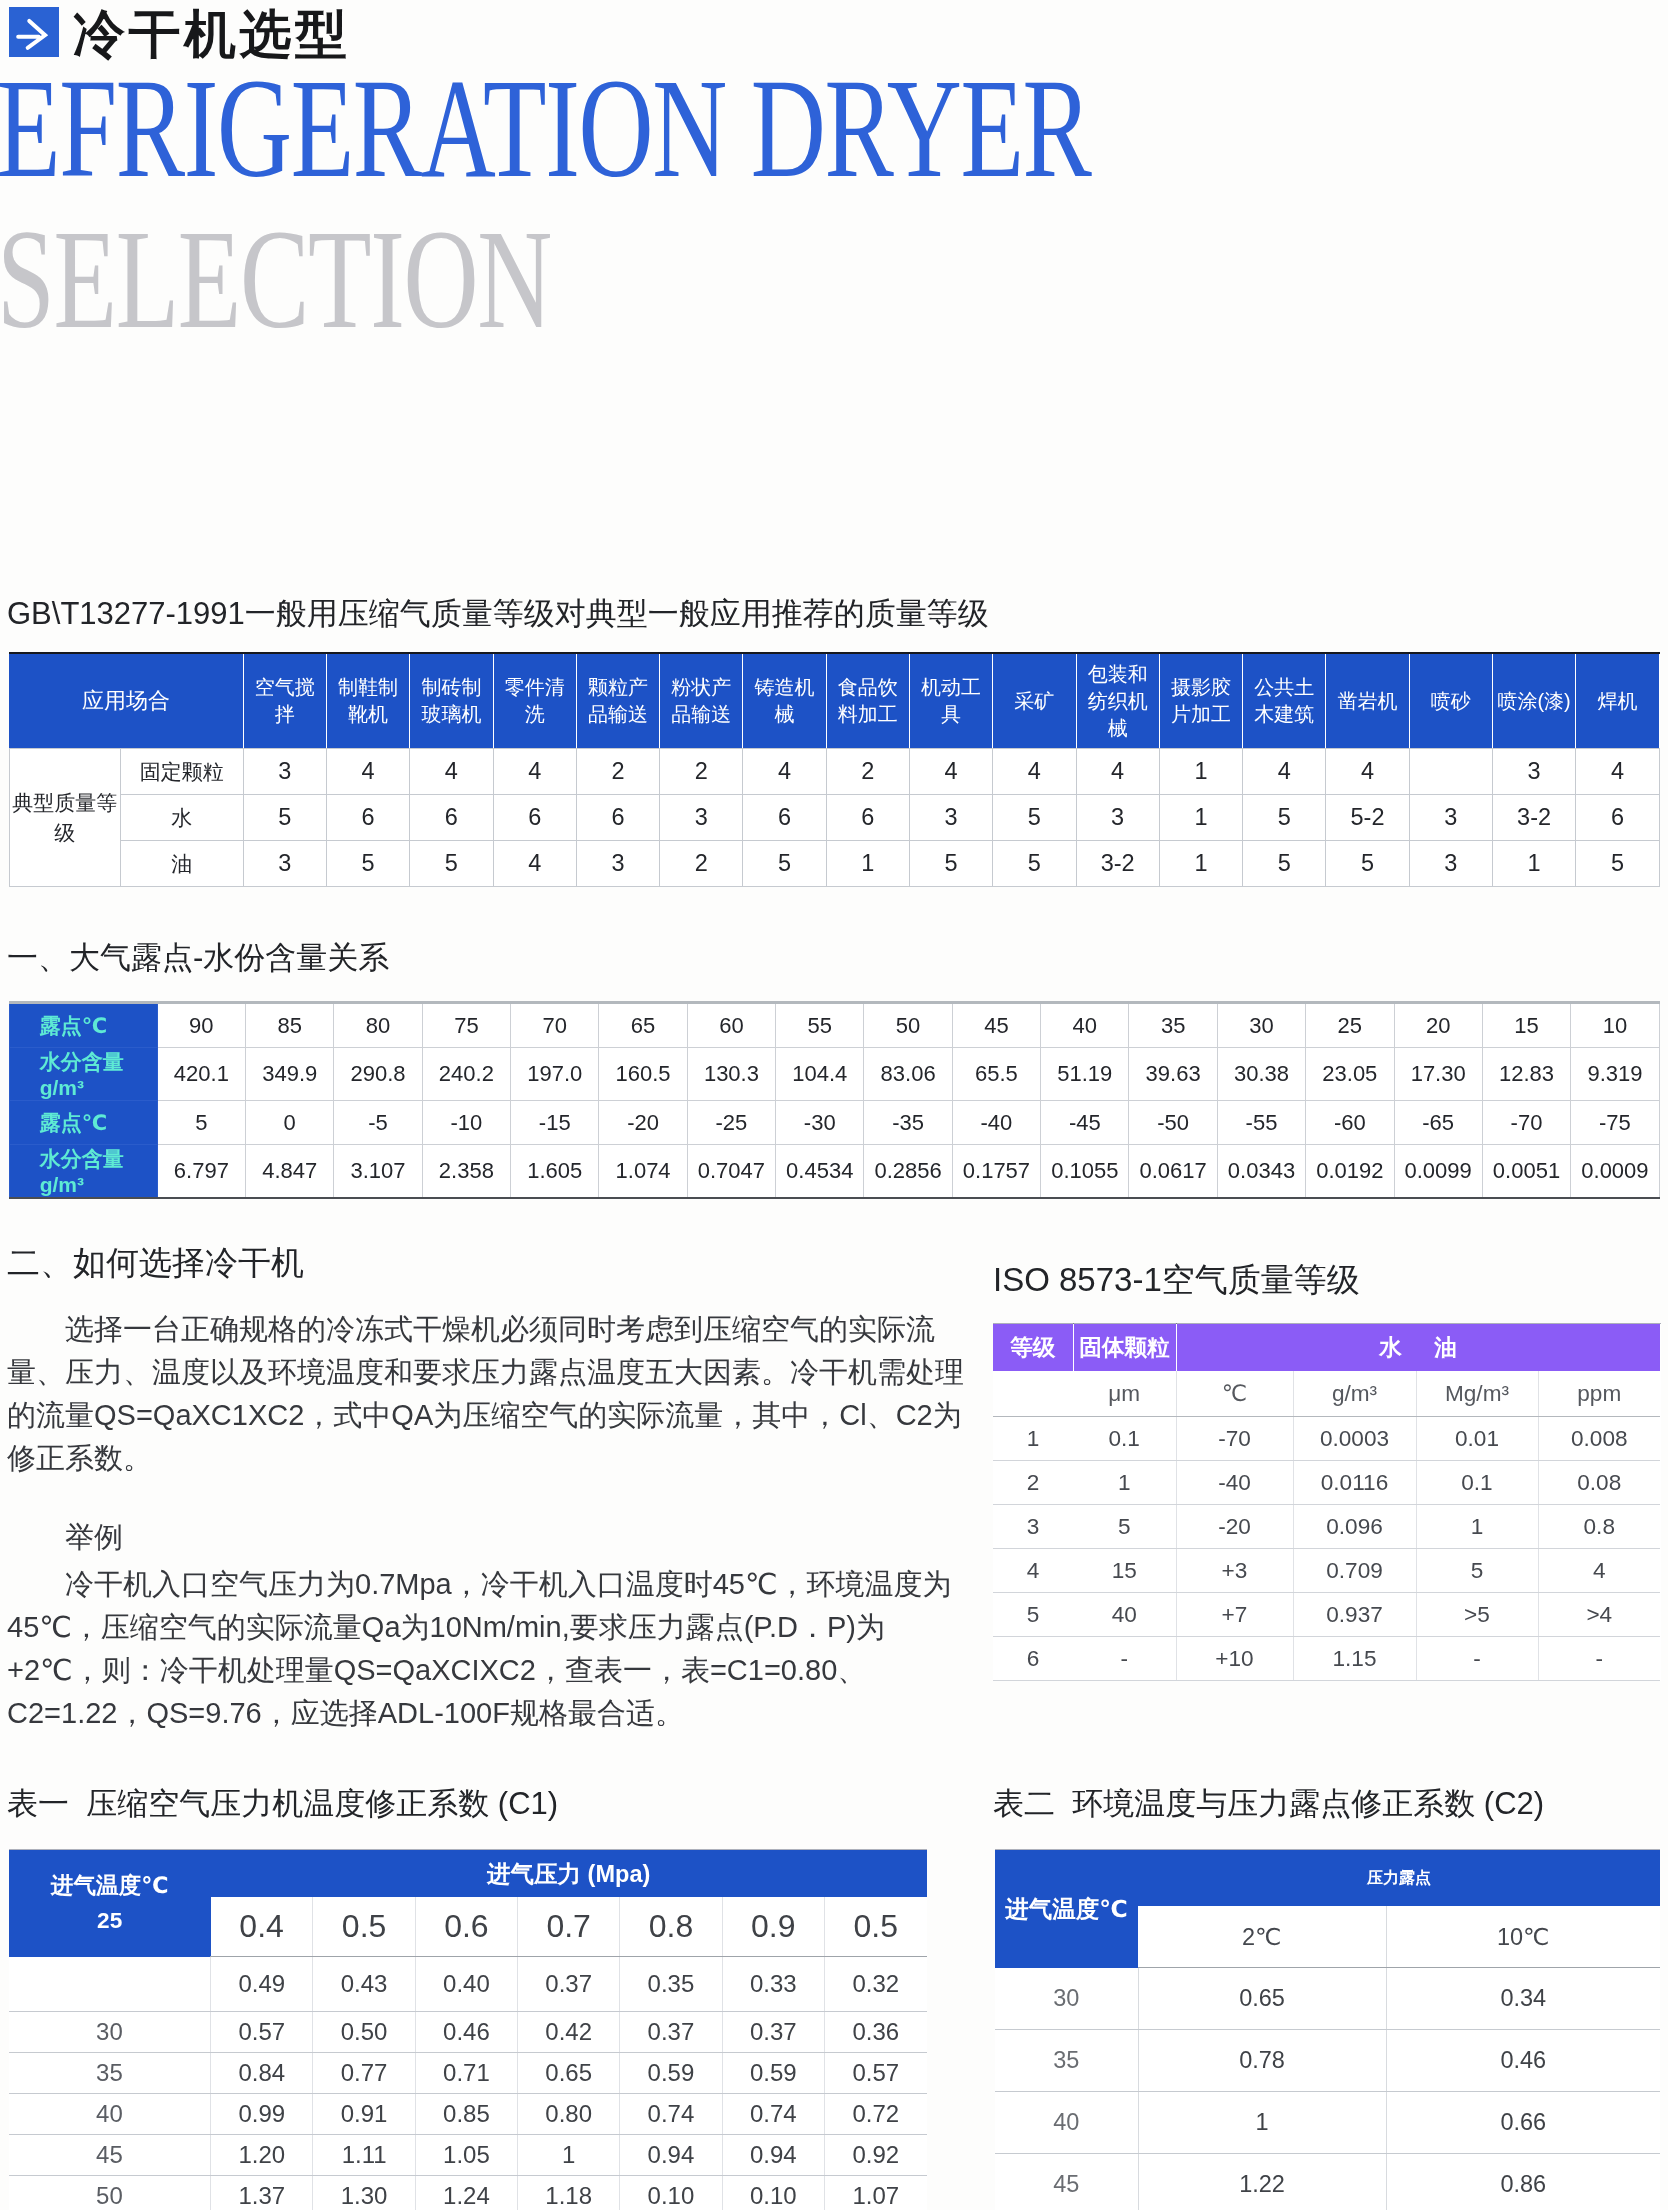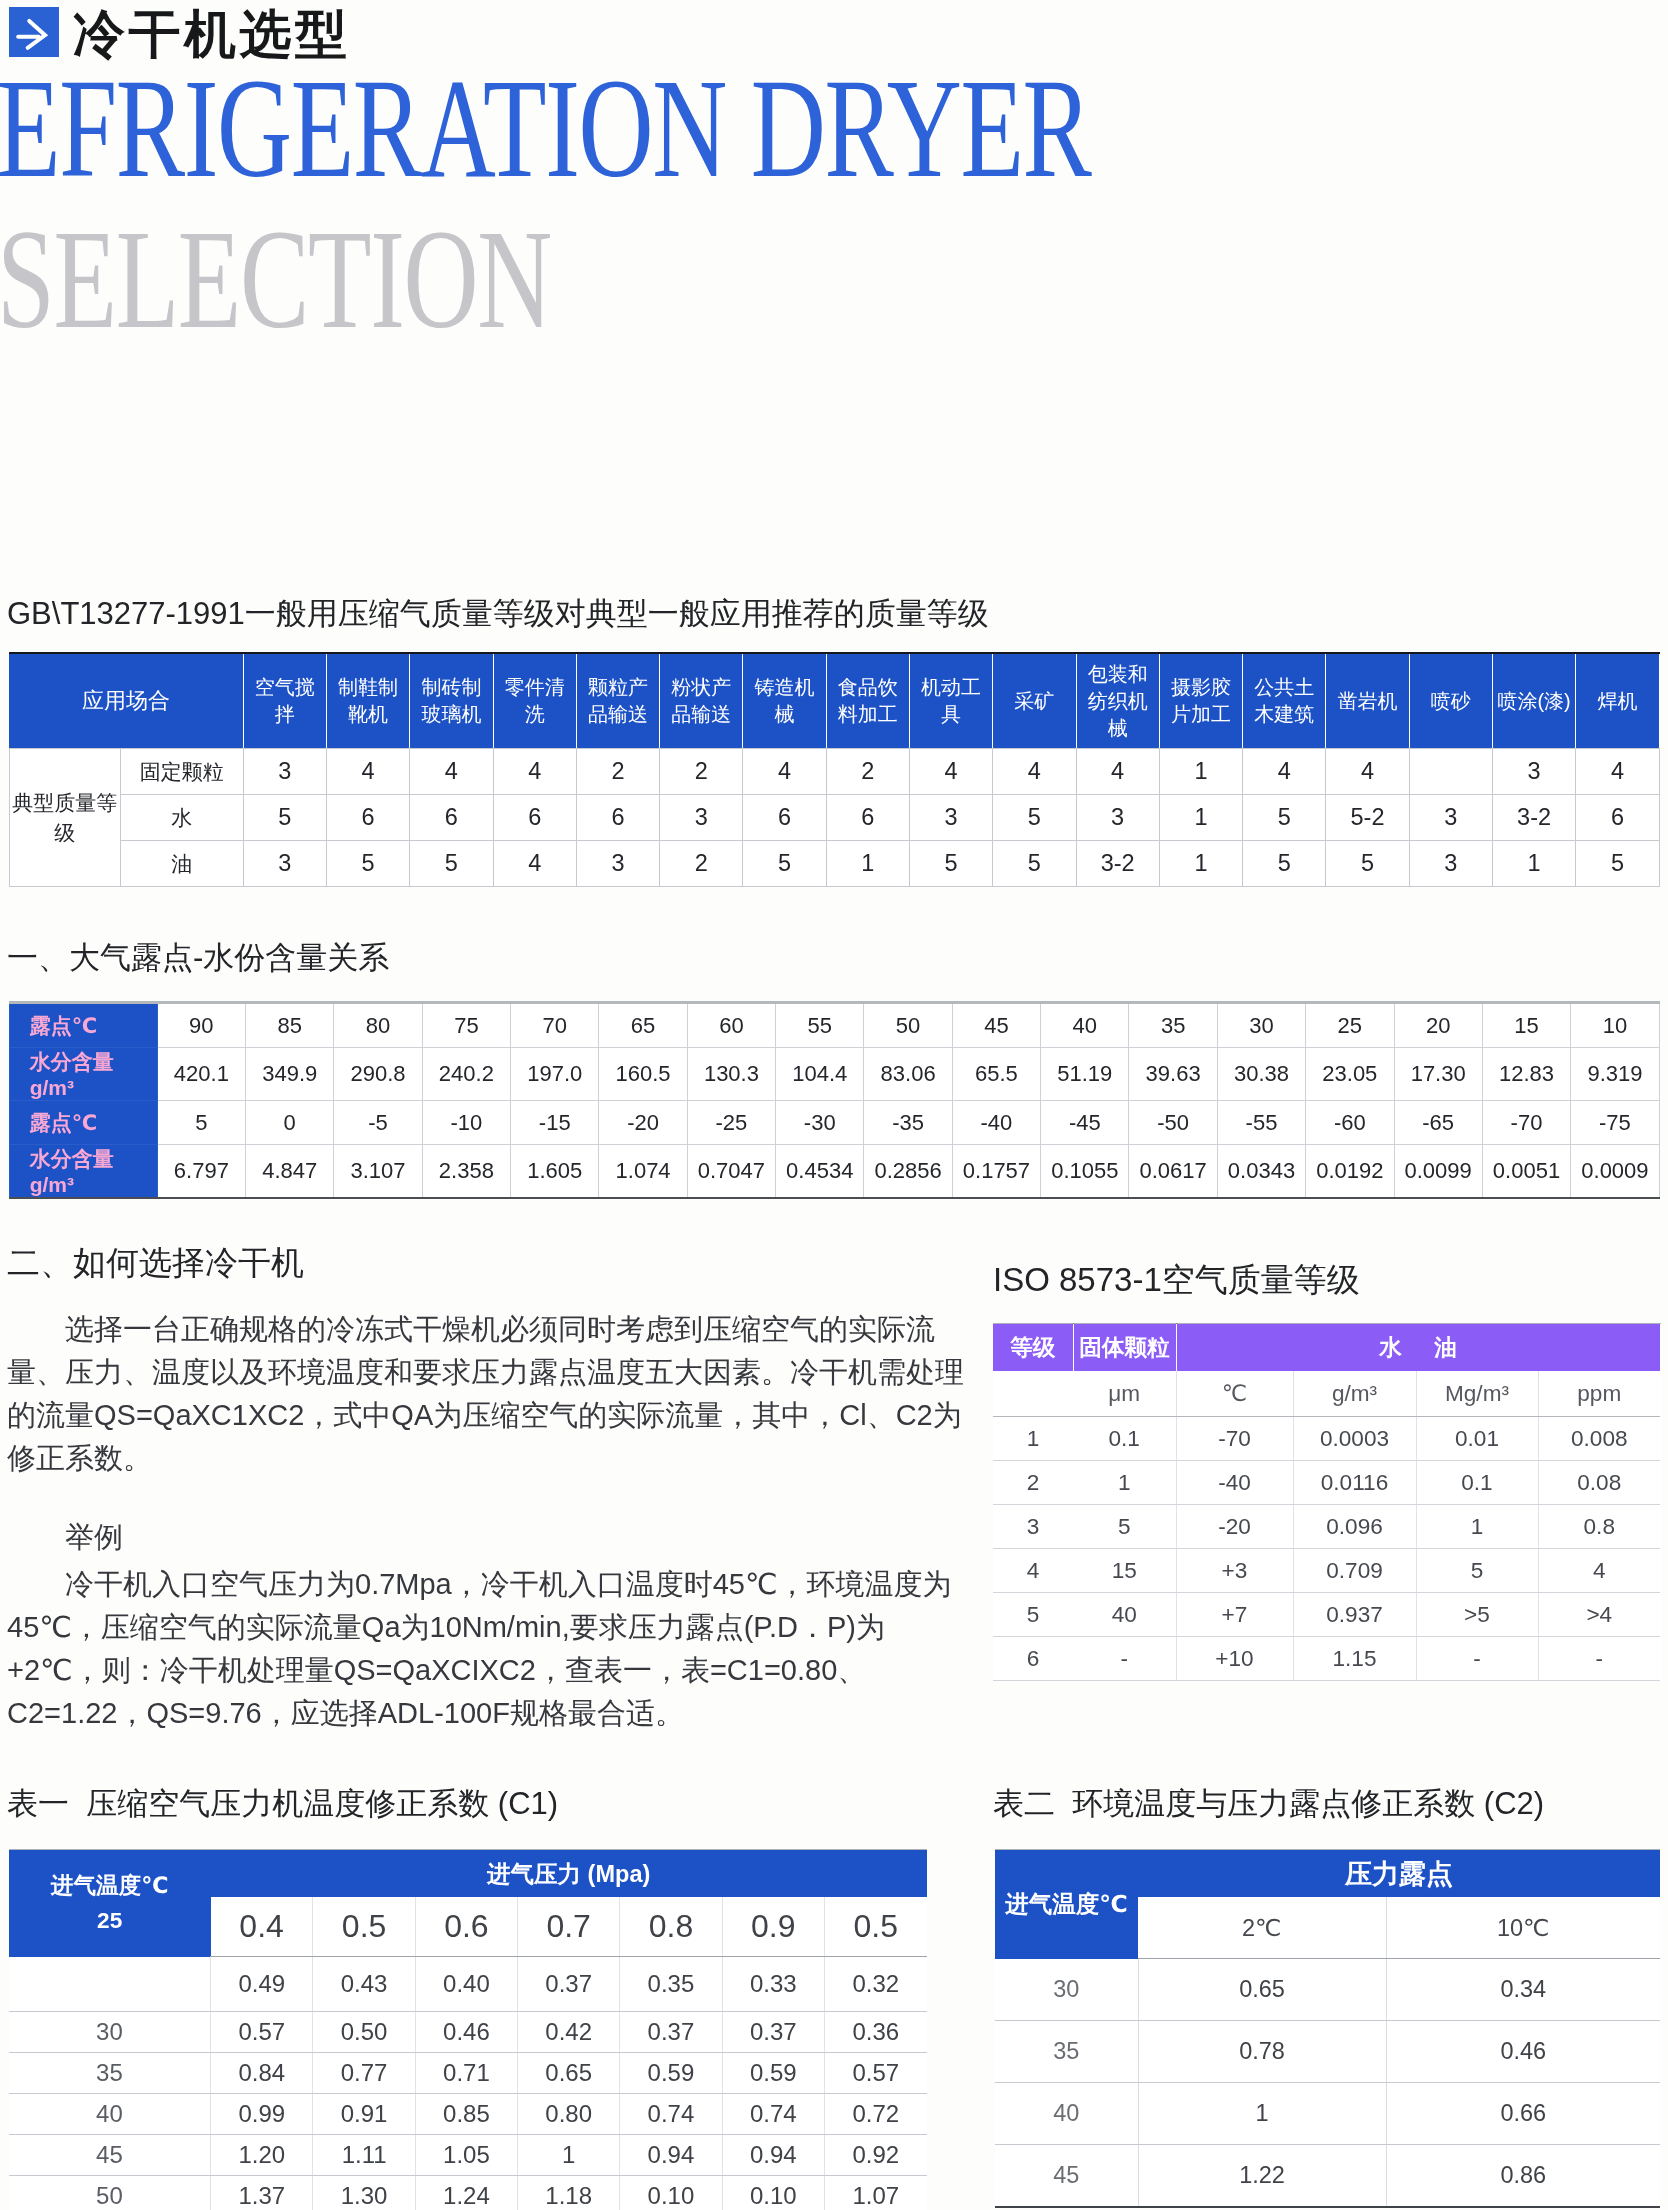--- a/index.html
+++ b/index.html
@@ -36,21 +36,21 @@
   .gb{left:8.7px;top:652px;width:1651px;border-top:2.6px solid #16181d;border-bottom:1.7px solid #4a4d52;}
   .gb th{background:#1d52c6;color:#fff;font-size:20px;font-weight:normal;height:94px;line-height:1.35;border-right:0.9px dashed rgba(255,255,255,.55);word-break:break-all;}
   .gb th.corner{font-size:22px;}
   .gb td{border:0.9px solid #c6cad0;font-size:23.5px;color:#24262b;height:45px;}
   .gb td.group{font-size:21px;line-height:1.4;}
   .gb td.rlabel{font-size:21px;}
 
   
   .dew{left:8.7px;top:1001px;width:1651px;border-top:3.5px solid #b3b8bd;border-bottom:2.6px solid #4a4d52;}
   .dew td{border:0.9px solid #cdd0d5;font-size:22px;height:43px;color:#24262b;}
-  .dew td.dlabel{background:#1d52c6;color:#f9a8d4;text-align:left;padding-left:20px;font-size:21px;font-weight:bold;border-color:#2a5ccb;margin-top:28px;}
+  .dew td.dlabel{background:#1d52c6;color:#5eead4;text-align:left;padding-left:30px;font-size:21px;font-weight:bold;border-color:#2a5ccb;margin-top:28px;}
 
   
   .iso{left:993px;top:1323px;width:667px;border-top:1.7px solid rgba(20,30,60,.35);border-bottom:1.7px solid #55585e;}
   .iso th{background:#8b5cf6;color:#fff;font-size:22.6px;font-weight:bold;height:47px;border-right:0.9px dashed rgba(255,255,255,.5);}
   .iso th.wo{word-spacing:26px;}
   .iso tr.u td{height:45px;font-size:22.6px;color:#55585e;border-bottom:0.9px solid #b4b8bd;}
   .iso tbody td{height:43px;font-size:22.6px;color:#46494f;border-bottom:0.9px solid #d2d5da;}
   .iso td + td + td{border-left:0.9px solid #e0e2e6;}
 
   
@@ -61,21 +61,21 @@
   .c1 tr.pressrow td{height:59px;font-size:32px;color:#3f4247;border-bottom:0.9px solid #9fa4aa;background:#fff;}
   .c1 tbody td{height:40px;font-size:24px;color:#3f4247;border-bottom:0.9px solid #c6cad0;}
   .c1 tbody tr.first td{height:54px;}
   .c1 tbody td.tempcol{color:#5a5d63;}
   .c1 td + td{border-left:0.9px solid #e0e2e6;}
 
   
   .c2{left:995px;top:1849px;width:665px;border-top:1.7px solid rgba(20,30,60,.35);border-bottom:2.6px solid #3f4247;}
   .c2 th{background:#1d52c6;color:#fff;font-weight:bold;}
   .c2 th.corner{font-size:23.5px;}
-  .c2 th.band{font-size:27px;height:47px;}
+  .c2 th.band{font-size:16px;height:56px;}
   .c2 tr.subrow td{height:61px;font-size:23.5px;color:#44474d;border-bottom:0.9px solid #9fa4aa;background:#fff;}
   .c2 tbody td{height:61px;font-size:23.5px;color:#3f4247;border-bottom:0.9px solid #c6cad0;}
   .c2 tbody td.tempcol{color:#6a6d72;}
   .c2 td + td{border-left:0.9px solid #d8dbdf;}
 </style>
 </head>
 <body>
 
 <div class="page">
 

